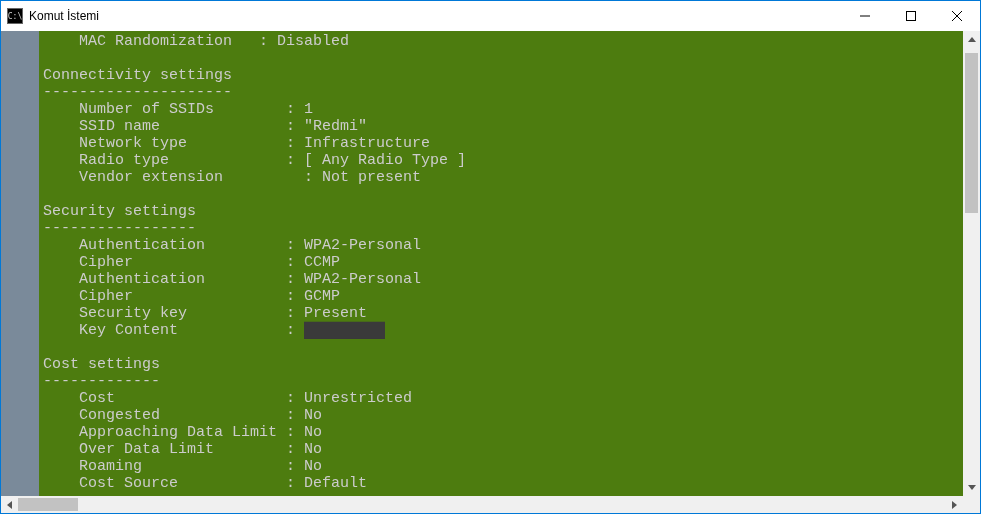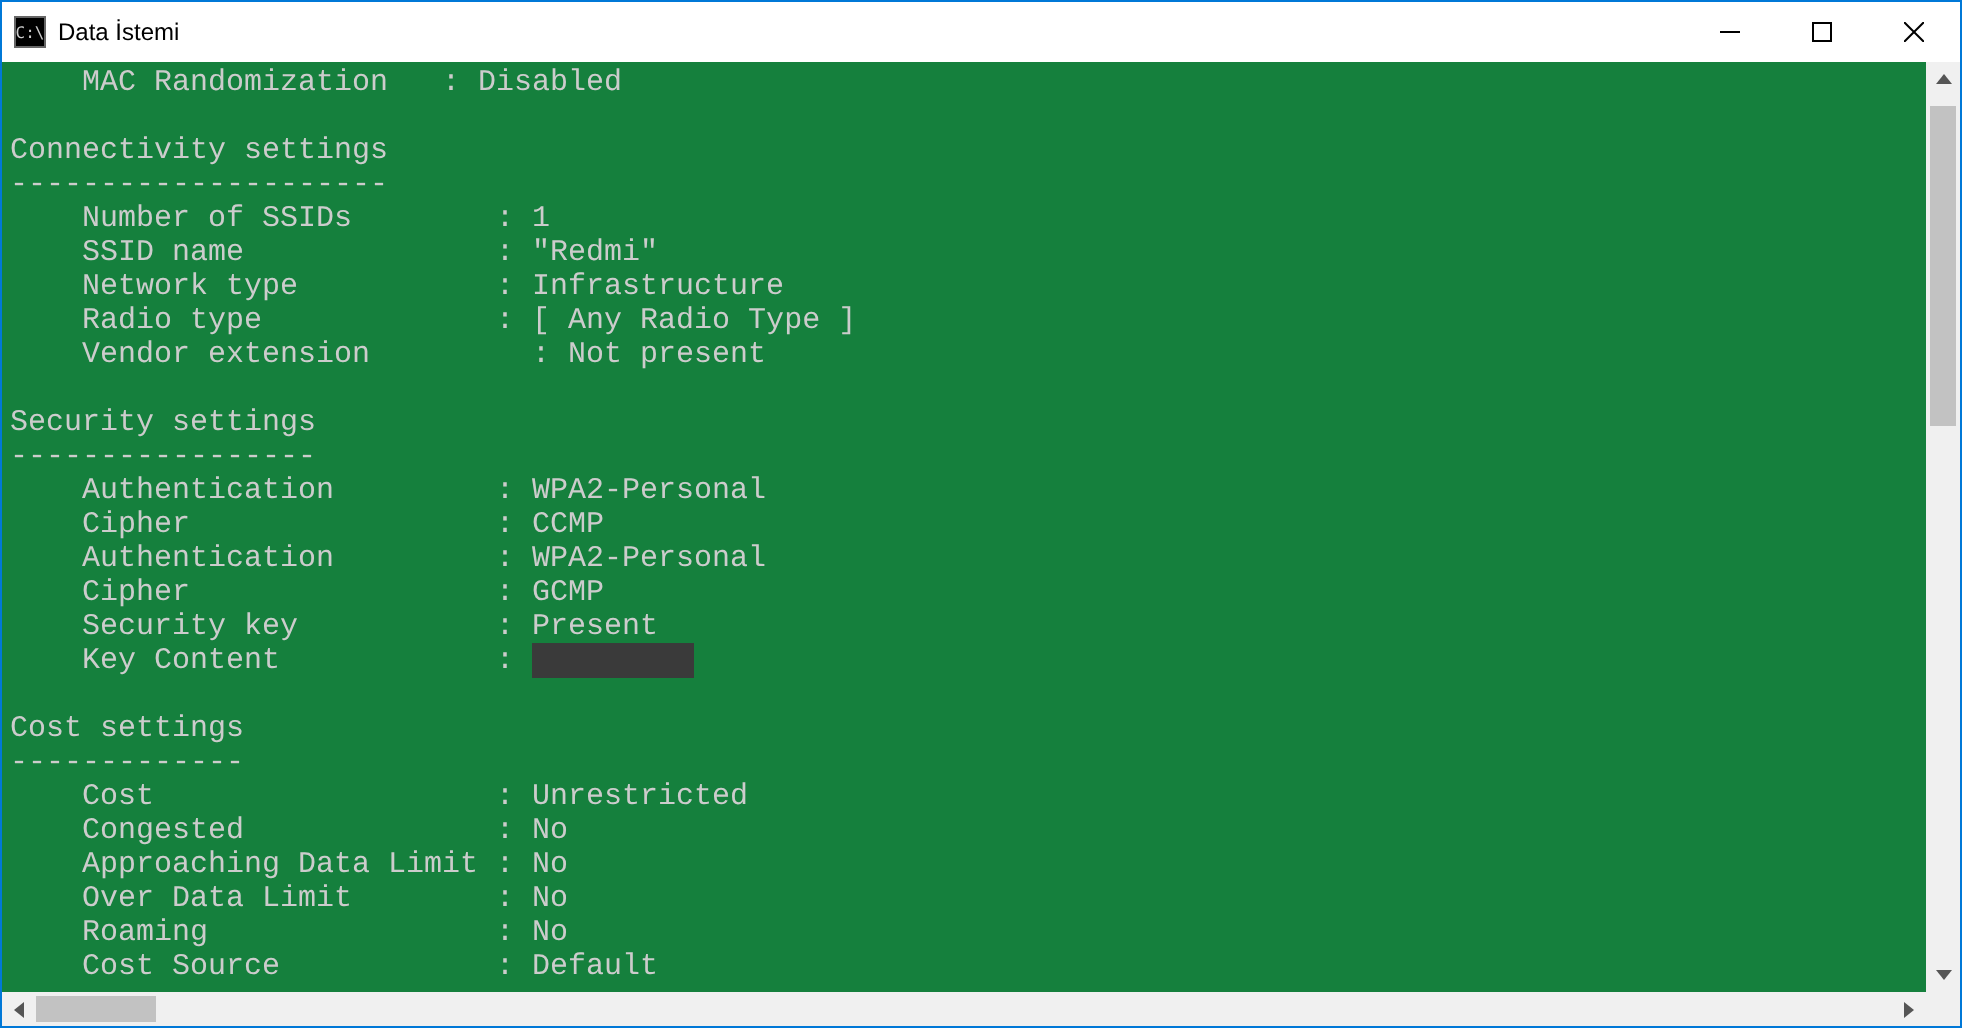--- a/index.html
+++ b/index.html
@@ -43,23 +43,24 @@
       width: 46px;
       height: 30px;
       display: flex;
       align-items: center;
       justify-content: center;
       color: #000;
     }
     .winbtn svg { width: 10px; height: 10px; }
     .console-wrap {
       flex: 1 1 auto;
-      background: #15803d;
+      background: #4d7c0f;
       position: relative;
       overflow: hidden;
+      margin-left: 38px;
     }
     .console {
       position: absolute;
       inset: 0 17px 0 0;
       overflow: hidden;
       padding: 2px 0;
     }
     pre.term {
       font-family: Consolas, "Courier New", monospace;
       font-size: 15px;
@@ -133,21 +134,21 @@
     .tri.up { border-left: 4px solid transparent; border-right: 4px solid transparent; border-bottom: 5px solid #555; }
     .tri.down { border-left: 4px solid transparent; border-right: 4px solid transparent; border-top: 5px solid #555; }
     .tri.left { border-top: 4px solid transparent; border-bottom: 4px solid transparent; border-right: 5px solid #555; }
     .tri.right { border-top: 4px solid transparent; border-bottom: 4px solid transparent; border-left: 5px solid #555; }
   </style>
 </head>
 <body>
 
 <div class="titlebar">
   <div class="icon">C:\</div>
-  <div class="title-text">Data İstemi</div>
+  <div class="title-text">Komut İstemi</div>
   <div class="spacer"></div>
   <div class="winbtn">
     <svg viewBox="0 0 10 10">
         <line x1="0" y1="5" x2="10" y2="5" stroke="#000" stroke-width="1"></line>
       </svg>
   </div>
   <div class="winbtn">
     <svg viewBox="0 0 10 10">
         <rect x="0.5" y="0.5" width="9" height="9" fill="none" stroke="#000" stroke-width="1"></rect>
       </svg>

